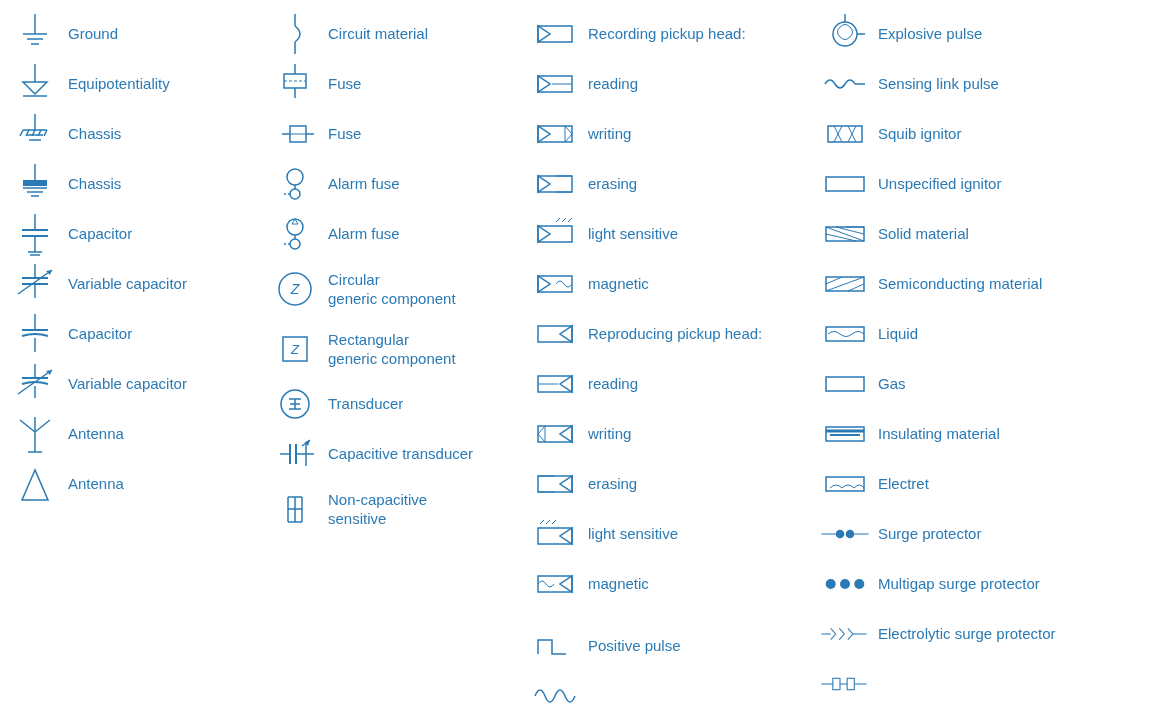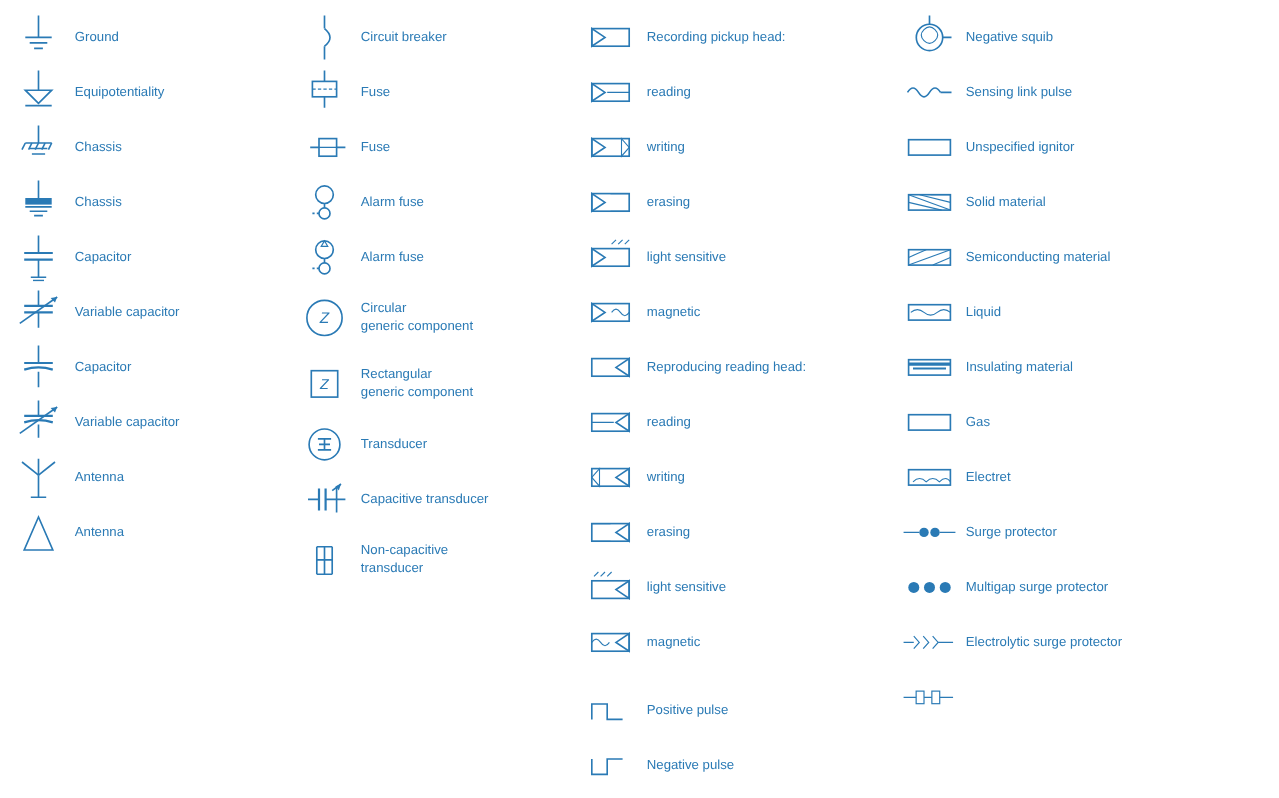--- a/index.html
+++ b/index.html
@@ -36,21 +36,21 @@
     }
     .sym {
       width: 50px;
       min-width: 50px;
       display: flex;
       align-items: center;
       justify-content: center;
     }
     .lbl {
       color: #2a7ab5;
-      font-size: 12px;
+      font-size: 15px;
       line-height: 1.3;
     }
     svg text { font-family: Arial, sans-serif; }
   </style>
 </head>
 <body>
 
 <div class="grid">
 
   <div class="col">
@@ -189,21 +189,21 @@
   <div class="col">
 
     <div class="item">
       <div class="sym">
         <svg width="50" height="44" viewBox="0 0 50 44">
           <line x1="25" y1="2" x2="25" y2="14" stroke="#2a7ab5" stroke-width="1.5"></line>
           <path d="M25,14 Q35,22 25,30" fill="none" stroke="#2a7ab5" stroke-width="1.5"></path>
           <line x1="25" y1="30" x2="25" y2="42" stroke="#2a7ab5" stroke-width="1.5"></line>
         </svg>
       </div>
-      <span class="lbl">Circuit breaker</span>
+      <span class="lbl">Circuit material</span>
     </div>
 
     <div class="item">
       <div class="sym">
         <svg width="50" height="44" viewBox="0 0 50 44">
           <line x1="25" y1="2" x2="25" y2="12" stroke="#2a7ab5" stroke-width="1.5"></line>
           <rect x="14" y="12" width="22" height="14" fill="none" stroke="#2a7ab5" stroke-width="1.5"></rect>
           <line x1="25" y1="26" x2="25" y2="36" stroke="#2a7ab5" stroke-width="1.5"></line>
           <line x1="14" y1="19" x2="36" y2="19" stroke="#2a7ab5" stroke-width="1" stroke-dasharray="3,2"></line>
         </svg>
@@ -304,21 +304,21 @@
         <svg width="50" height="54" viewBox="0 0 50 54">
           <line x1="18" y1="15" x2="18" y2="40" stroke="#2a7ab5" stroke-width="1.5"></line>
           <line x1="25" y1="15" x2="25" y2="40" stroke="#2a7ab5" stroke-width="1.5"></line>
           <line x1="32" y1="15" x2="32" y2="40" stroke="#2a7ab5" stroke-width="1.5"></line>
           <line x1="18" y1="27" x2="32" y2="27" stroke="#2a7ab5" stroke-width="1.5"></line>
           <line x1="18" y1="40" x2="32" y2="40" stroke="#2a7ab5" stroke-width="1.5"></line>
           <line x1="18" y1="15" x2="32" y2="15" stroke="#2a7ab5" stroke-width="1.5"></line>
         </svg>
       </div>
       <span class="lbl" style="white-space:pre-line">Non-capacitive
-transducer</span>
+sensitive</span>
     </div>
 
   </div>
 
   <div class="col">
 
     <div class="item">
       <div class="sym">
         <svg width="50" height="44" viewBox="0 0 50 44">
           <rect x="8" y="14" width="34" height="16" fill="none" stroke="#2a7ab5" stroke-width="1.5"></rect>
@@ -386,21 +386,21 @@
       <span class="lbl">magnetic</span>
     </div>
 
     <div class="item">
       <div class="sym">
         <svg width="50" height="44" viewBox="0 0 50 44">
           <rect x="8" y="14" width="34" height="16" fill="none" stroke="#2a7ab5" stroke-width="1.5"></rect>
           <polygon points="42,14 42,30 30,22" fill="none" stroke="#2a7ab5" stroke-width="1.5"></polygon>
         </svg>
       </div>
-      <span class="lbl">Reproducing reading head:</span>
+      <span class="lbl">Reproducing pickup head:</span>
     </div>
 
     <div class="item">
       <div class="sym">
         <svg width="50" height="44" viewBox="0 0 50 44">
           <rect x="8" y="14" width="34" height="16" fill="none" stroke="#2a7ab5" stroke-width="1.5"></rect>
           <polygon points="42,14 42,30 30,22" fill="none" stroke="#2a7ab5" stroke-width="1.5"></polygon>
           <line x1="8" y1="22" x2="28" y2="22" stroke="#2a7ab5" stroke-width="1"></line>
         </svg>
       </div>
@@ -458,28 +458,20 @@
 
     <div class="item">
       <div class="sym">
         <svg width="50" height="44" viewBox="0 0 50 44">
           <polyline points="8,30 8,16 22,16 22,30 36,30" fill="none" stroke="#2a7ab5" stroke-width="1.5"></polyline>
         </svg>
       </div>
       <span class="lbl">Positive pulse</span>
     </div>
 
-    <div class="item">
-      <div class="sym">
-        <svg width="50" height="44" viewBox="0 0 50 44">
-          <polyline points="8,16 8,30 22,30 22,16 36,16" fill="none" stroke="#2a7ab5" stroke-width="1.5"></polyline>
-        </svg>
-      </div>
-      <span class="lbl">Negative pulse</span>
-    </div>
 
     <div class="item">
       <div class="sym">
         <svg width="50" height="44" viewBox="0 0 50 44">
           <path d="M5,22 Q10,10 15,22 Q20,34 25,22 Q30,10 35,22 Q40,34 45,22" fill="none" stroke="#2a7ab5" stroke-width="1.5"></path>
         </svg>
       </div>
 
     </div>
 
@@ -489,33 +481,45 @@
 
     <div class="item">
       <div class="sym">
         <svg width="50" height="44" viewBox="0 0 50 44">
           <circle cx="25" cy="22" r="12" fill="none" stroke="#2a7ab5" stroke-width="1.5"></circle>
           <path d="M20,15 Q25,10 30,15 Q35,20 30,25 Q25,30 20,25 Q15,20 20,15" fill="none" stroke="#2a7ab5" stroke-width="1"></path>
           <line x1="25" y1="10" x2="25" y2="2" stroke="#2a7ab5" stroke-width="1.5"></line>
           <line x1="37" y1="22" x2="45" y2="22" stroke="#2a7ab5" stroke-width="1.5"></line>
         </svg>
       </div>
-      <span class="lbl">Negative squib</span>
+      <span class="lbl">Explosive pulse</span>
     </div>
 
     <div class="item">
       <div class="sym">
         <svg width="50" height="44" viewBox="0 0 50 44">
           <path d="M5,22 Q10,14 15,22 Q20,30 25,22 Q30,14 35,22" fill="none" stroke="#2a7ab5" stroke-width="1.5"></path>
           <line x1="35" y1="22" x2="45" y2="22" stroke="#2a7ab5" stroke-width="1.5"></line>
         </svg>
       </div>
       <span class="lbl">Sensing link pulse</span>
     </div>
 
+    <div class="item">
+      <div class="sym">
+        <svg width="50" height="44" viewBox="0 0 50 44">
+          <rect x="8" y="14" width="34" height="16" fill="none" stroke="#2a7ab5" stroke-width="1.5"></rect>
+          <line x1="14" y1="14" x2="22" y2="30" stroke="#2a7ab5" stroke-width="1"></line>
+          <line x1="22" y1="14" x2="14" y2="30" stroke="#2a7ab5" stroke-width="1"></line>
+          <line x1="28" y1="14" x2="36" y2="30" stroke="#2a7ab5" stroke-width="1"></line>
+          <line x1="36" y1="14" x2="28" y2="30" stroke="#2a7ab5" stroke-width="1"></line>
+        </svg>
+      </div>
+      <span class="lbl">Squib ignitor</span>
+    </div>
 
     <div class="item">
       <div class="sym">
         <svg width="50" height="44" viewBox="0 0 50 44">
           <rect x="6" y="15" width="38" height="14" fill="none" stroke="#2a7ab5" stroke-width="1.5"></rect>
         </svg>
       </div>
       <span class="lbl">Unspecified ignitor</span>
     </div>
 
@@ -551,34 +555,34 @@
           <path d="M8,22 Q14,17 20,22 Q26,27 32,22 Q38,17 44,22" fill="none" stroke="#2a7ab5" stroke-width="1"></path>
         </svg>
       </div>
       <span class="lbl">Liquid</span>
     </div>
 
     <div class="item">
       <div class="sym">
         <svg width="50" height="44" viewBox="0 0 50 44">
           <rect x="6" y="15" width="38" height="14" fill="none" stroke="#2a7ab5" stroke-width="1.5"></rect>
+        </svg>
+      </div>
+      <span class="lbl">Gas</span>
+    </div>
+
+    <div class="item">
+      <div class="sym">
+        <svg width="50" height="44" viewBox="0 0 50 44">
+          <rect x="6" y="15" width="38" height="14" fill="none" stroke="#2a7ab5" stroke-width="1.5"></rect>
           <line x1="6" y1="19" x2="44" y2="19" stroke="#2a7ab5" stroke-width="3"></line>
           <line x1="10" y1="23" x2="40" y2="23" stroke="#2a7ab5" stroke-width="2"></line>
         </svg>
       </div>
       <span class="lbl">Insulating material</span>
-    </div>
-
-    <div class="item">
-      <div class="sym">
-        <svg width="50" height="44" viewBox="0 0 50 44">
-          <rect x="6" y="15" width="38" height="14" fill="none" stroke="#2a7ab5" stroke-width="1.5"></rect>
-        </svg>
-      </div>
-      <span class="lbl">Gas</span>
     </div>
 
     <div class="item">
       <div class="sym">
         <svg width="50" height="44" viewBox="0 0 50 44">
           <rect x="6" y="15" width="38" height="14" fill="none" stroke="#2a7ab5" stroke-width="1.5"></rect>
           <path d="M10,26 Q16,20 22,26 Q28,20 34,26 Q40,20 44,26" fill="none" stroke="#2a7ab5" stroke-width="1"></path>
         </svg>
       </div>
       <span class="lbl">Electret</span>

